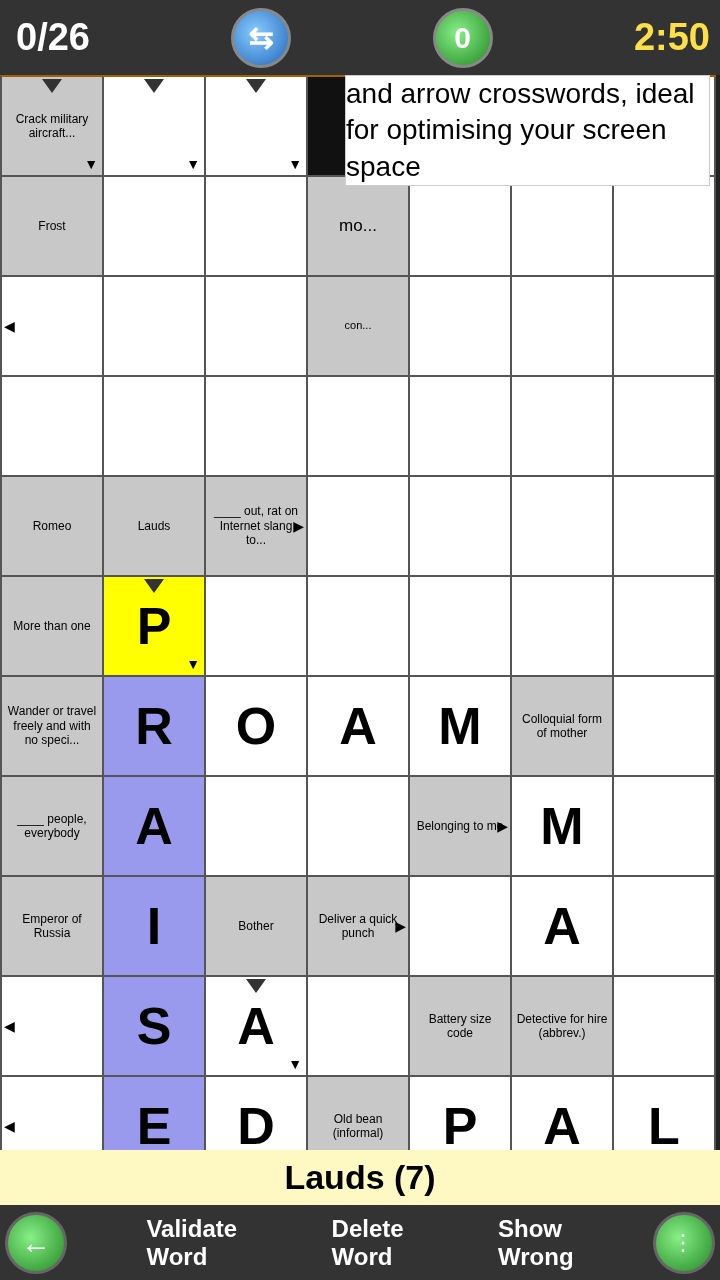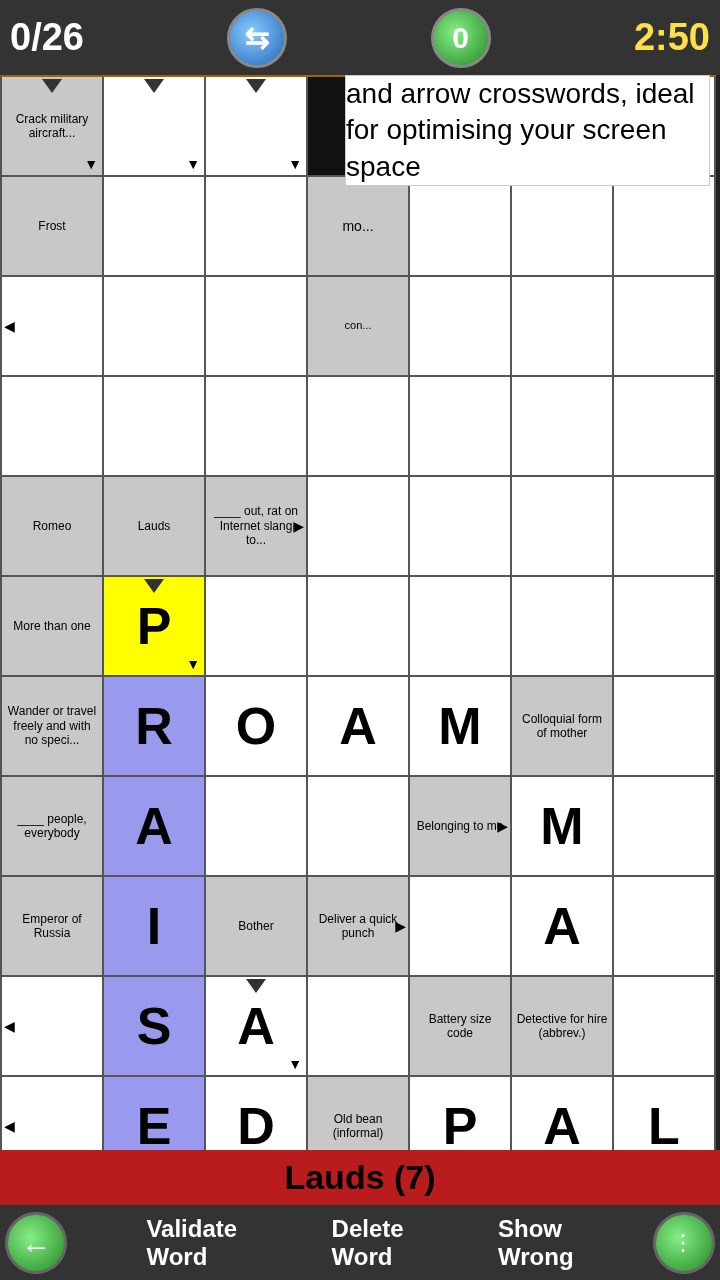--- a/index.html
+++ b/index.html
@@ -21,20 +21,21 @@
       align-items: center;
       justify-content: space-between;
       padding: 0 10px;
       position: relative;
       z-index: 10;
     }
     #score-display {
       color: white;
       font-size: 38px;
       font-weight: bold;
+      margin-left: 6px;
     }
     .header-btn {
       width: 60px;
       height: 60px;
       border-radius: 50%;
       display: flex;
       align-items: center;
       justify-content: center;
       font-size: 28px;
       font-weight: bold;
@@ -155,21 +156,21 @@
       color: #000;
     }
 
     
     #word-display {
       position: absolute;
       bottom: 75px;
       left: 0;
       width: 720px;
       height: 55px;
-      background: #b91c1c;
+      background: #fef9c3;
       display: flex;
       align-items: center;
       justify-content: center;
       font-size: 34px;
       font-weight: bold;
       color: #000;
     }
 
     
     #toolbar {
@@ -260,21 +261,21 @@
     <div class="cell cell-white"></div>
     <div class="cell cell-white"></div>
     <div class="cell cell-white"></div>
 
     <div class="cell cell-gray">
       <span class="cell-clue">Frost</span>
     </div>
     <div class="cell cell-white"></div>
     <div class="cell cell-white"></div>
     <div class="cell cell-gray">
-      <span class="cell-clue" style="font-size:14px">mo...</span>
+      <span class="cell-clue" style="font-size:17px">mo...</span>
     </div>
     <div class="cell cell-white"></div>
     <div class="cell cell-white"></div>
     <div class="cell cell-white"></div>
 
     <div class="cell cell-white arrow-left"></div>
     <div class="cell cell-white"></div>
     <div class="cell cell-white"></div>
     <div class="cell cell-gray">
       <span class="cell-clue" style="font-size:11px">con...</span>

